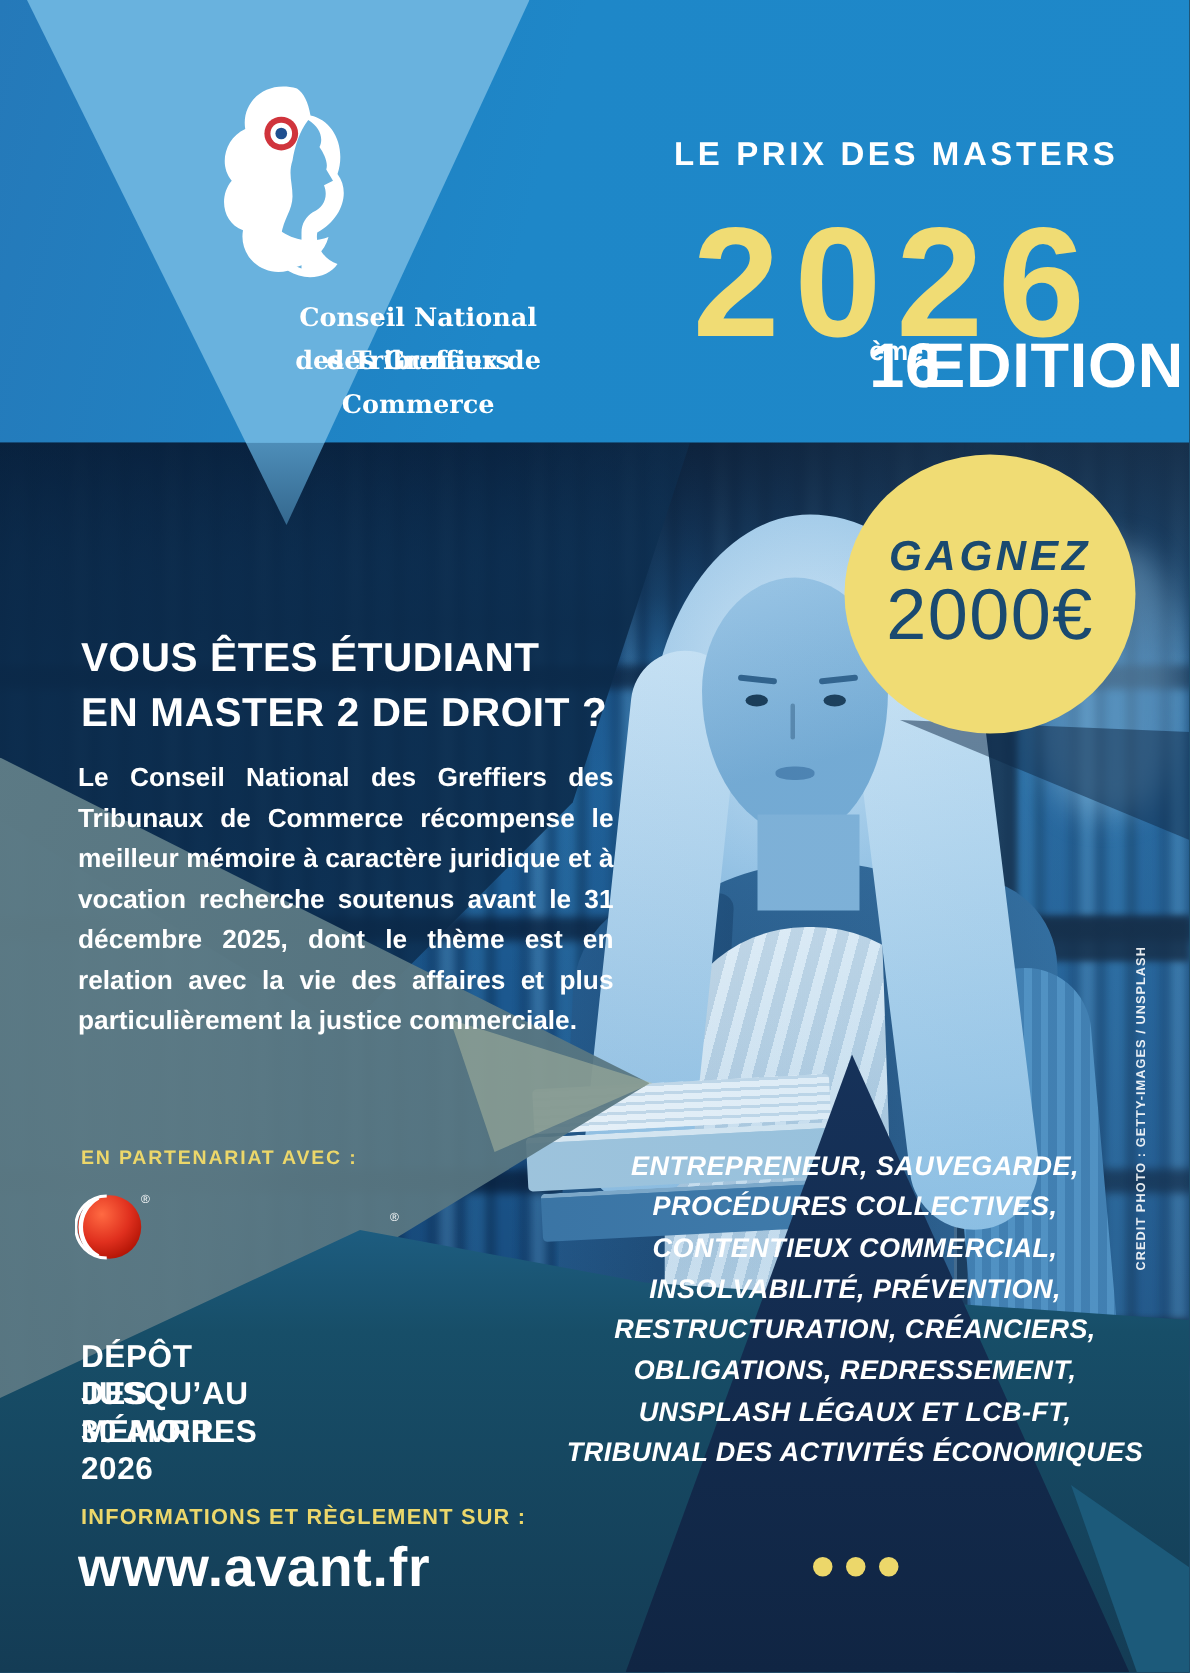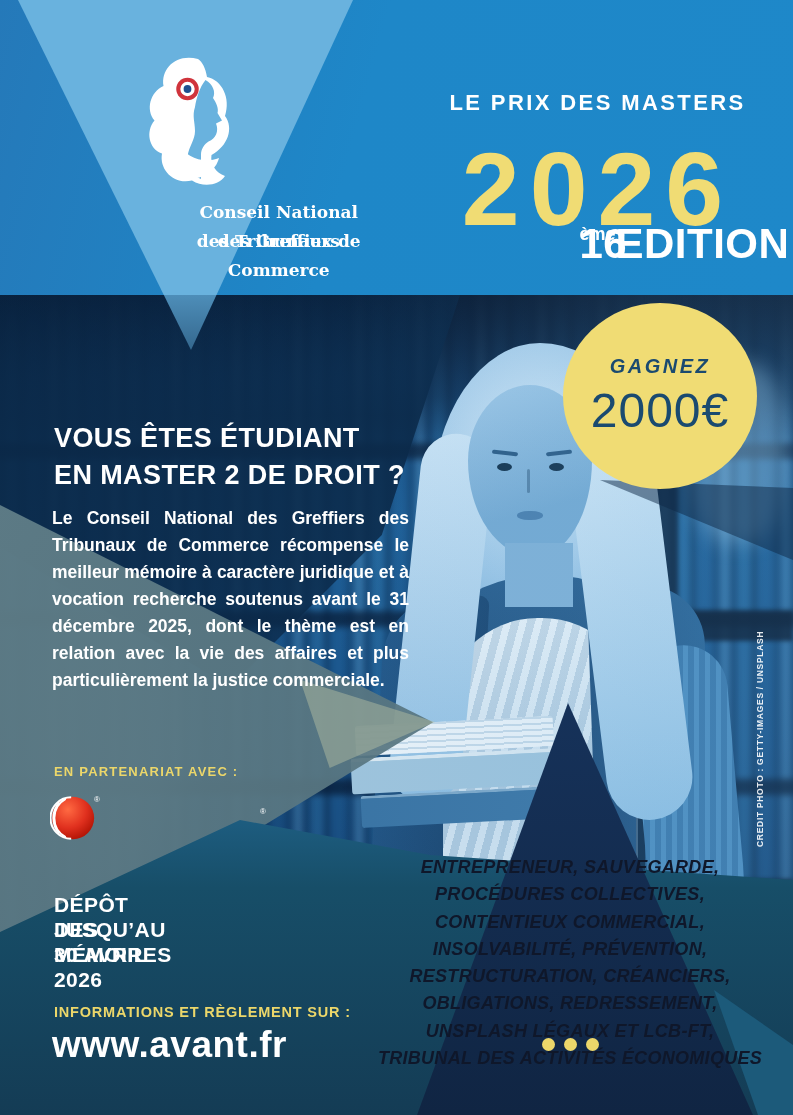--- a/index.html
+++ b/index.html
@@ -99,21 +99,21 @@
     clip-path:polygon(0 142px,240px 30px,430px 65px,793px 90px,793px 325px,0 325px);
     background:linear-gradient(180deg,#20638a 0%,#174e68 30%,#143c55 100%);}
   .center-tri{left:380px;top:700px;width:400px;height:415px;z-index:8;
     clip-path:polygon(188px 3px,373px 415px,37px 415px);
     background:linear-gradient(180deg,#16325a,#102543);}
   .br-wedge{left:700px;top:975px;width:93px;height:140px;z-index:8;background:#1c5a7a;
     clip-path:polygon(14px 15px,93px 70px,93px 140px,58px 140px);}
 
   
   .badge{left:563px;top:303px;width:194px;height:186px;border-radius:50%;background:#f0dc74;z-index:9;}
-  .badge-l1{left:0;top:52px;width:194px;text-align:center;font-size:20px;font-weight:700;
+  .badge-l1{left:0;top:52px;width:194px;text-align:center;font-size:28px;font-weight:700;
     font-style:italic;letter-spacing:2.5px;color:#1a4a70;}
   .badge-l2{left:0;top:80px;width:194px;text-align:center;font-size:48px;font-weight:400;
     letter-spacing:1px;color:#1a4a70;}
 
   
   .question{left:54px;top:420px;width:400px;z-index:10;color:#fff;
     font-size:27px;font-weight:700;line-height:37px;letter-spacing:.4px;}
   .bodytxt{left:52px;top:505px;width:357px;z-index:10;color:#fff;
     font-size:17.5px;font-weight:700;line-height:27px;text-align:justify;}
   .partner-label{left:54px;top:764px;z-index:10;color:#ecd76a;
@@ -121,21 +121,21 @@
   .lexis{left:50px;top:793px;width:260px;height:52px;z-index:10;}
   .lexis svg{left:0;top:2px;width:46px;height:46px;}
   .lexis-reg1{left:44px;top:2px;font-size:8px;color:#fff;}
   .lexis-name{left:56px;top:6px;font-family:"Liberation Serif",serif;font-weight:400;
     font-size:31px;color:#fff;letter-spacing:.5px;}
   .lexis-reg2{left:210px;top:14px;font-size:8px;color:#fff;}
   .deadline{left:54px;top:892px;z-index:10;color:#fff;font-size:21px;font-weight:700;
     line-height:25px;letter-spacing:.4px;}
   .info-label{left:54px;top:1004px;z-index:10;color:#ecd76a;font-size:14.5px;font-weight:700;letter-spacing:.8px;}
   .url{left:52px;top:1024px;z-index:10;color:#fff;font-size:37px;font-weight:700;letter-spacing:.5px;}
-  .keywords{left:350px;top:854px;width:440px;z-index:10;color:#0f172a;text-align:center;
+  .keywords{left:350px;top:764px;width:440px;z-index:10;color:#ffffff;text-align:center;
     font-size:18px;font-weight:700;font-style:italic;line-height:27.3px;letter-spacing:.3px;}
   .keywords div{position:static;}
   .dots{left:350px;top:1038px;width:440px;z-index:10;display:flex;position:absolute;
     justify-content:center;gap:9px;}
   .dots span{position:static;width:13px;height:13px;border-radius:50%;background:#ecd76a;display:block;}
   .credit{left:750px;top:615px;width:20px;height:232px;z-index:10;display:flex;align-items:center;
     writing-mode:vertical-rl;transform:rotate(180deg);
     font-size:8.5px;font-weight:700;letter-spacing:.7px;color:rgba(255,255,255,.9);}
 </style>
 </head>

